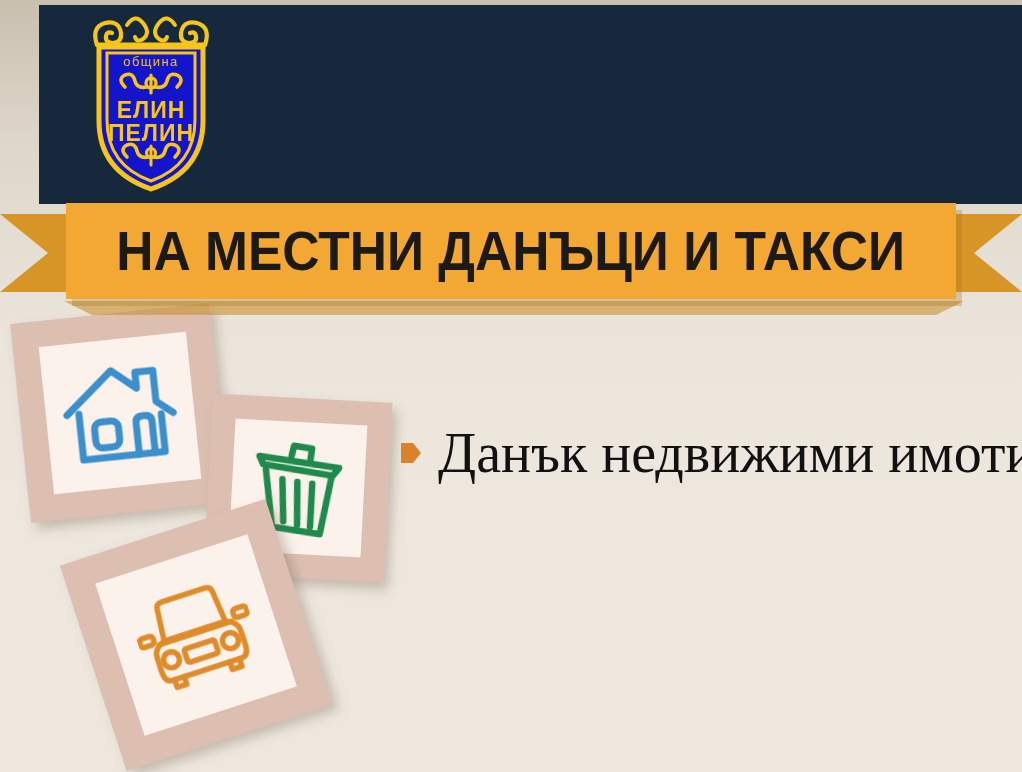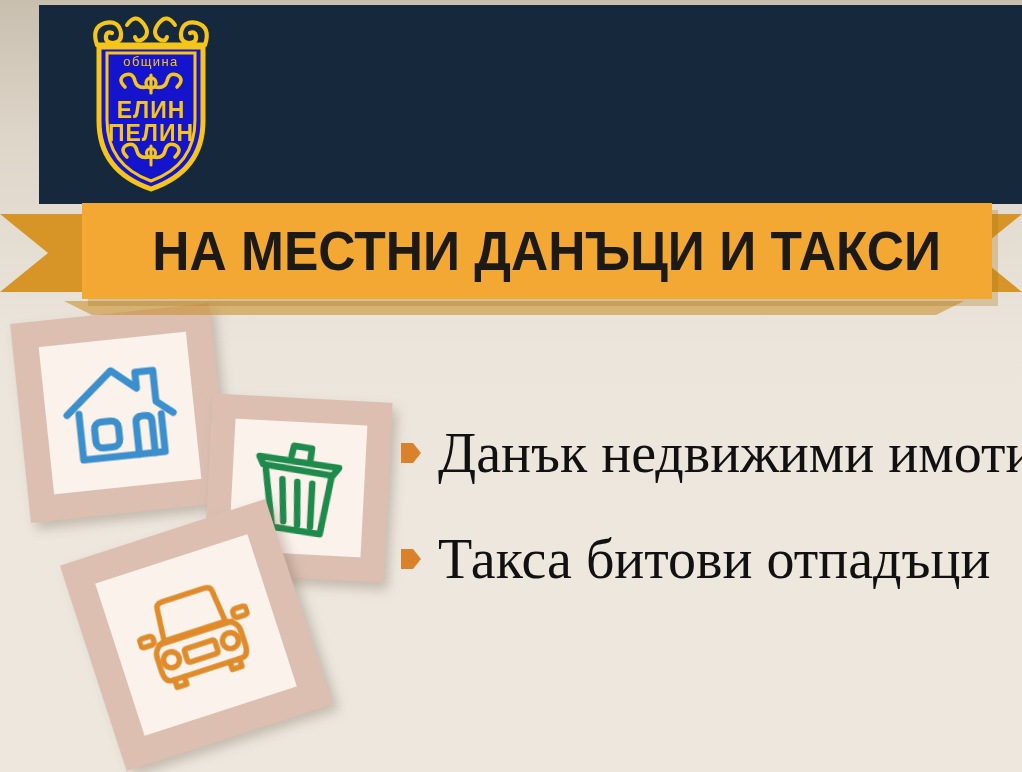--- a/index.html
+++ b/index.html
@@ -59,24 +59,24 @@
   .ribbon-tail.right{
     right:0;
     clip-path:polygon(0 0,130px 0,82px 39px,130px 78px,0 78px);
   }
   .ribbon-shadow{
     position:absolute;left:64px;top:98px;width:900px;height:14px;
     background:#C68A22;opacity:.55;
     clip-path:polygon(0 0,900px 0,872px 14px,28px 14px);
   }
   .ribbon-main{
-    position:absolute;left:82px;top:0;width:890px;height:96px;
+    position:absolute;left:66px;top:0;width:890px;height:96px;
     background:#F2A833;
     box-shadow:6px 7px 0 rgba(170,120,30,.30);
-    display:flex;align-items:center;justify-content:center;padding-left:20px;
+    display:flex;align-items:center;justify-content:center;
   }
   .ribbon-text{
     color:#1D1A16;
     font-weight:bold;
     font-size:56px;
     letter-spacing:0px;
     transform:scaleX(0.92);
     white-space:nowrap;
     line-height:60px;
   }
@@ -368,25 +368,17 @@
 
     <div class="list-item">
       <span class="bullet">
         <svg width="22" height="26" viewBox="0 0 22 26">
           <path d="M1 3 L13 3 L21 13 L13 23 L1 23 Z" fill="#D9822B"></path>
         </svg>
       </span>
       <span class="list-label">Данък недвижими имоти</span>
     </div>
 
-    <div class="list-item">
-      <span class="bullet">
-        <svg width="22" height="26" viewBox="0 0 22 26">
-          <path d="M1 3 L13 3 L21 13 L13 23 L1 23 Z" fill="#D9822B"></path>
-        </svg>
-      </span>
-      <span class="list-label">Такса битови отпадъци</span>
-    </div>
 
 
   </div>
 
 </div>
 
 </body></html>

